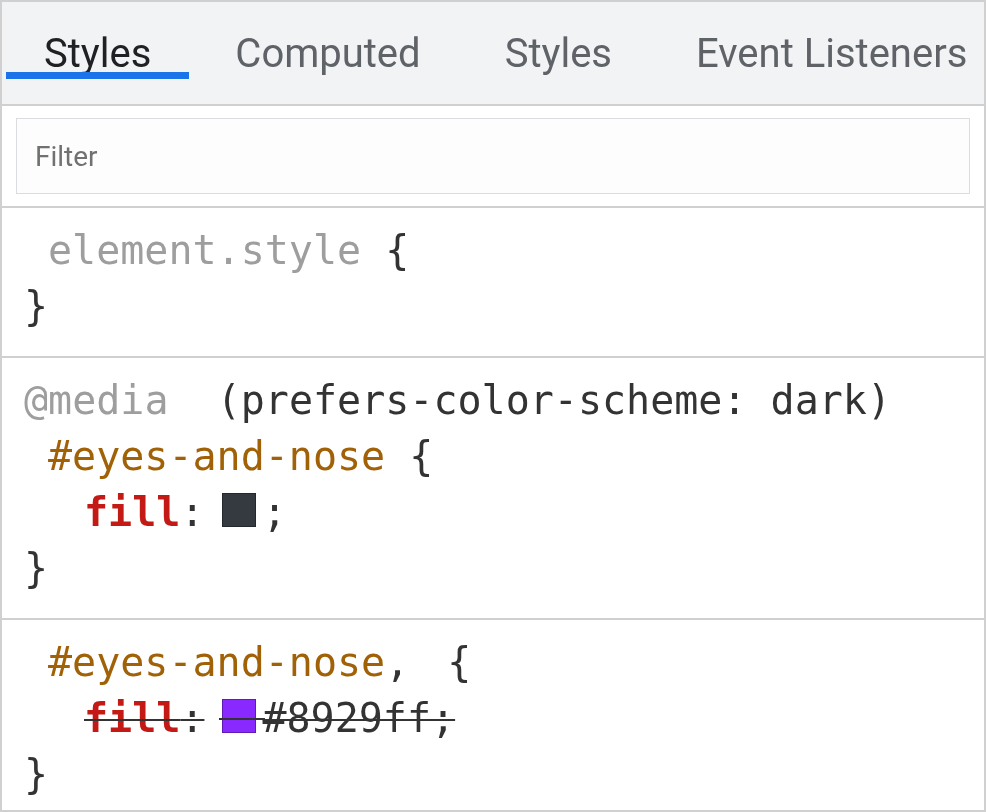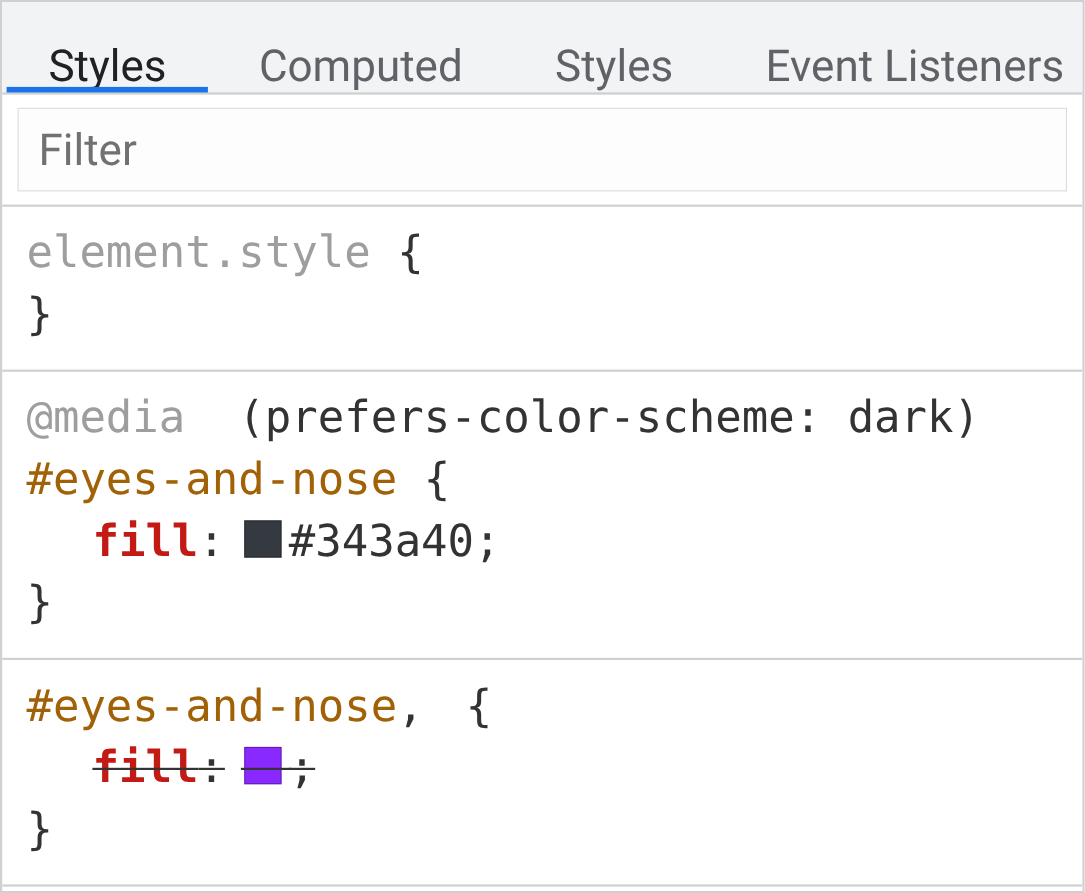--- a/index.html
+++ b/index.html
@@ -12,22 +12,22 @@
     background: #fff;
     width: 986px;
     height: 812px;
     overflow: hidden;
     border: 2px solid #d0d0d0;
   }
   .tabs {
     display: flex;
     background: #f1f3f4;
     border-bottom: 2px solid #d0d0d0;
-    height: 84px;
-    align-items: flex-end;
+    height: 104px;
+    align-items: center;
     overflow: hidden;
   }
   .tab {
     padding: 0 42px;
     display: flex;
     align-items: center;
     font-size: 40px;
     color: #5f6368;
     cursor: pointer;
     white-space: nowrap;
@@ -47,21 +47,21 @@
   }
   .filter-bar {
     padding: 12px 14px;
     border-bottom: 2px solid #d0d0d0;
   }
   .filter-input {
     width: 100%;
     height: 76px;
     border: 1px solid #dadce0;
     background: #fdfdfd;
-    font-size: 40px;
+    font-size: 28px;
     padding: 0 18px;
     color: #333;
     outline: none;
     font-family: inherit;
   }
   .filter-input::placeholder {
     color: #717171;
   }
   .rules {
     font-family: ui-monospace, Menlo, Consolas, monospace;
@@ -136,20 +136,21 @@
     left: -3px;
     right: -3px;
     top: 50%;
     height: 2px;
     background: #333;
   }
   .selector-line {
     display: flex;
     flex-wrap: wrap;
     align-items: flex-end;
+    margin-left: 24px;
   }
   .sep-comma {
     color: #333;
     margin-right: 14px;
   }
 </style>
 </head>
 <body>
 
 <div class="tabs">
@@ -179,36 +180,36 @@
       <span class="media-cond">&nbsp;</span><span class="media-cond">(prefers-color-scheme: dark)</span>
     </div>
     <div class="selector-line">
       <span class="selector-dark">#eyes-and-nose</span>
       <span class="brace">&nbsp;{</span>
     </div>
     <div class="declaration">
       <span class="prop-name">fill</span>
         <span class="colon">:</span>
       <span class="color-swatch" style="background:#343a40"></span>
-      <span class="color-value">#343a40</span>
         <span class="semicolon">;</span>
     </div>
     <div><span class="brace">}</span></div>
   </div>
 
   <div class="rule-block">
     <div class="selector-line">
       <span class="selector-dark">#eyes-and-nose</span>
         <span class="sep-comma">,</span>
       <span class="brace">&nbsp;{</span>
     </div>
     <div class="declaration overridden">
       <span class="prop-name">fill</span>
         <span class="colon">:</span>
       <span class="swatch-wrap">
           <span class="color-swatch" style="background:#8929ff"></span>
         </span>
+      <span class="color-value">#8929ff</span>
         <span class="semicolon">;</span>
     </div>
     <div><span class="brace">}</span></div>
   </div>
 
 </div>
 
 </body></html>

